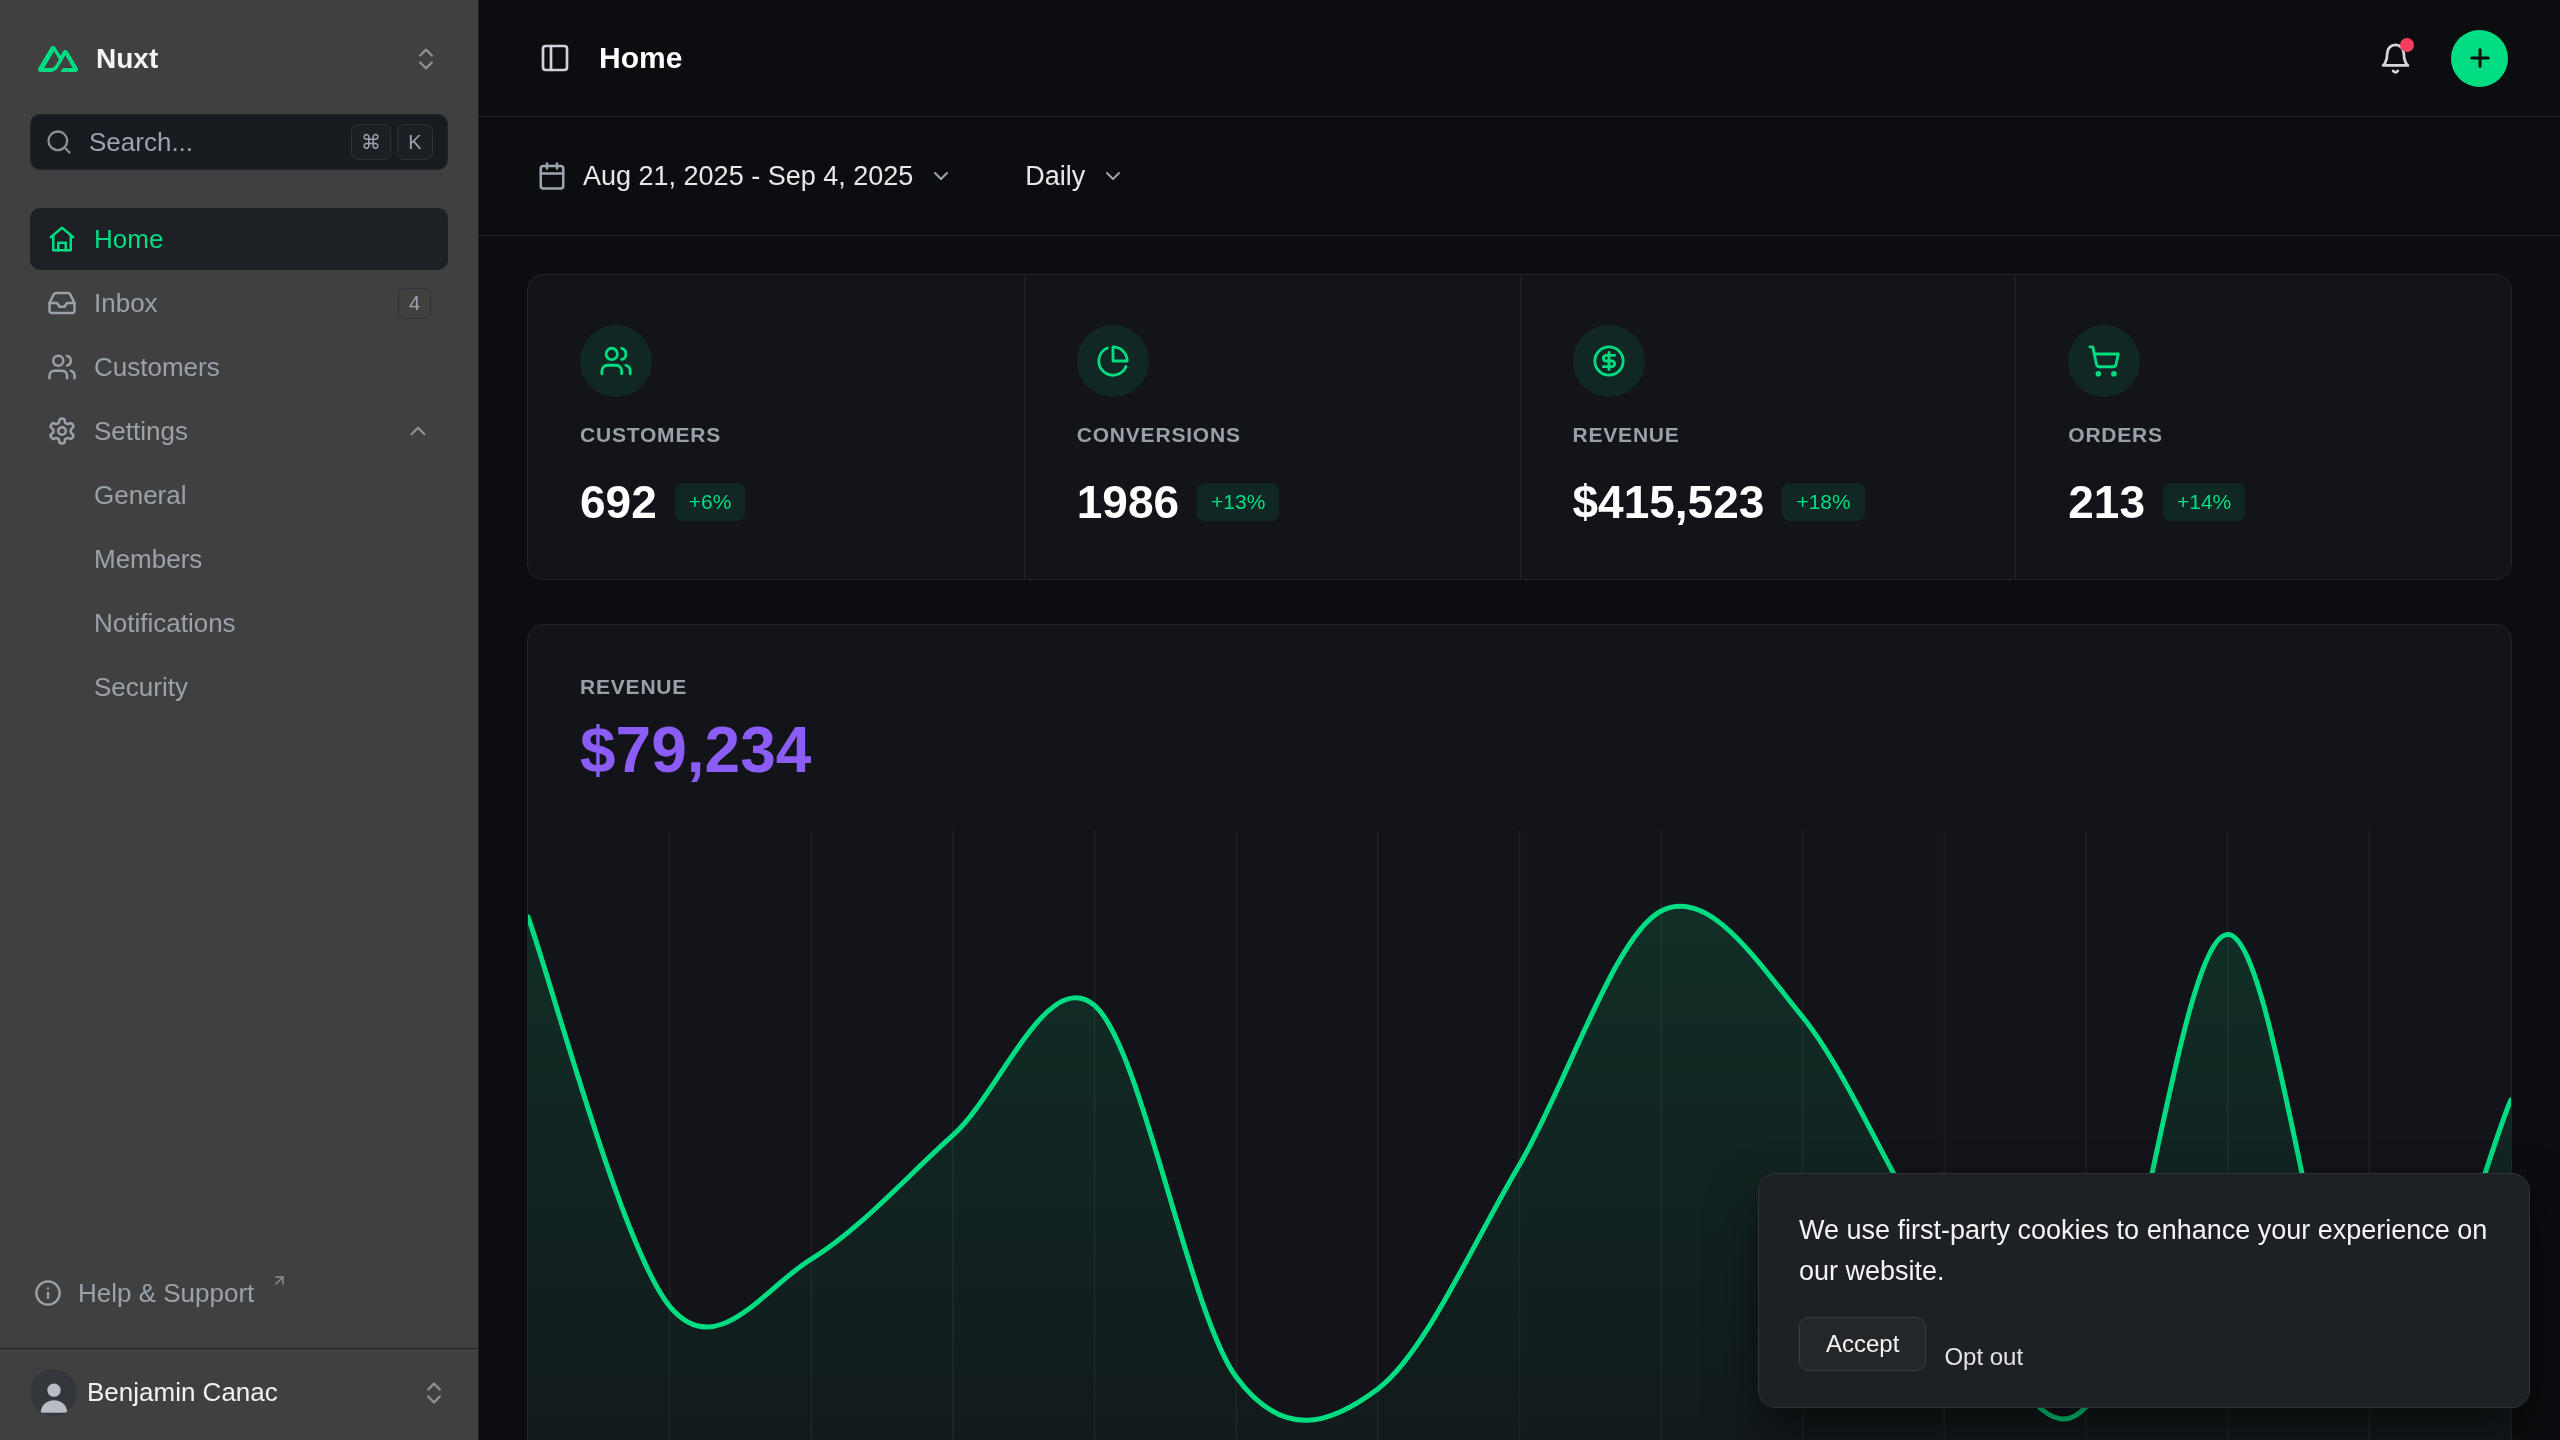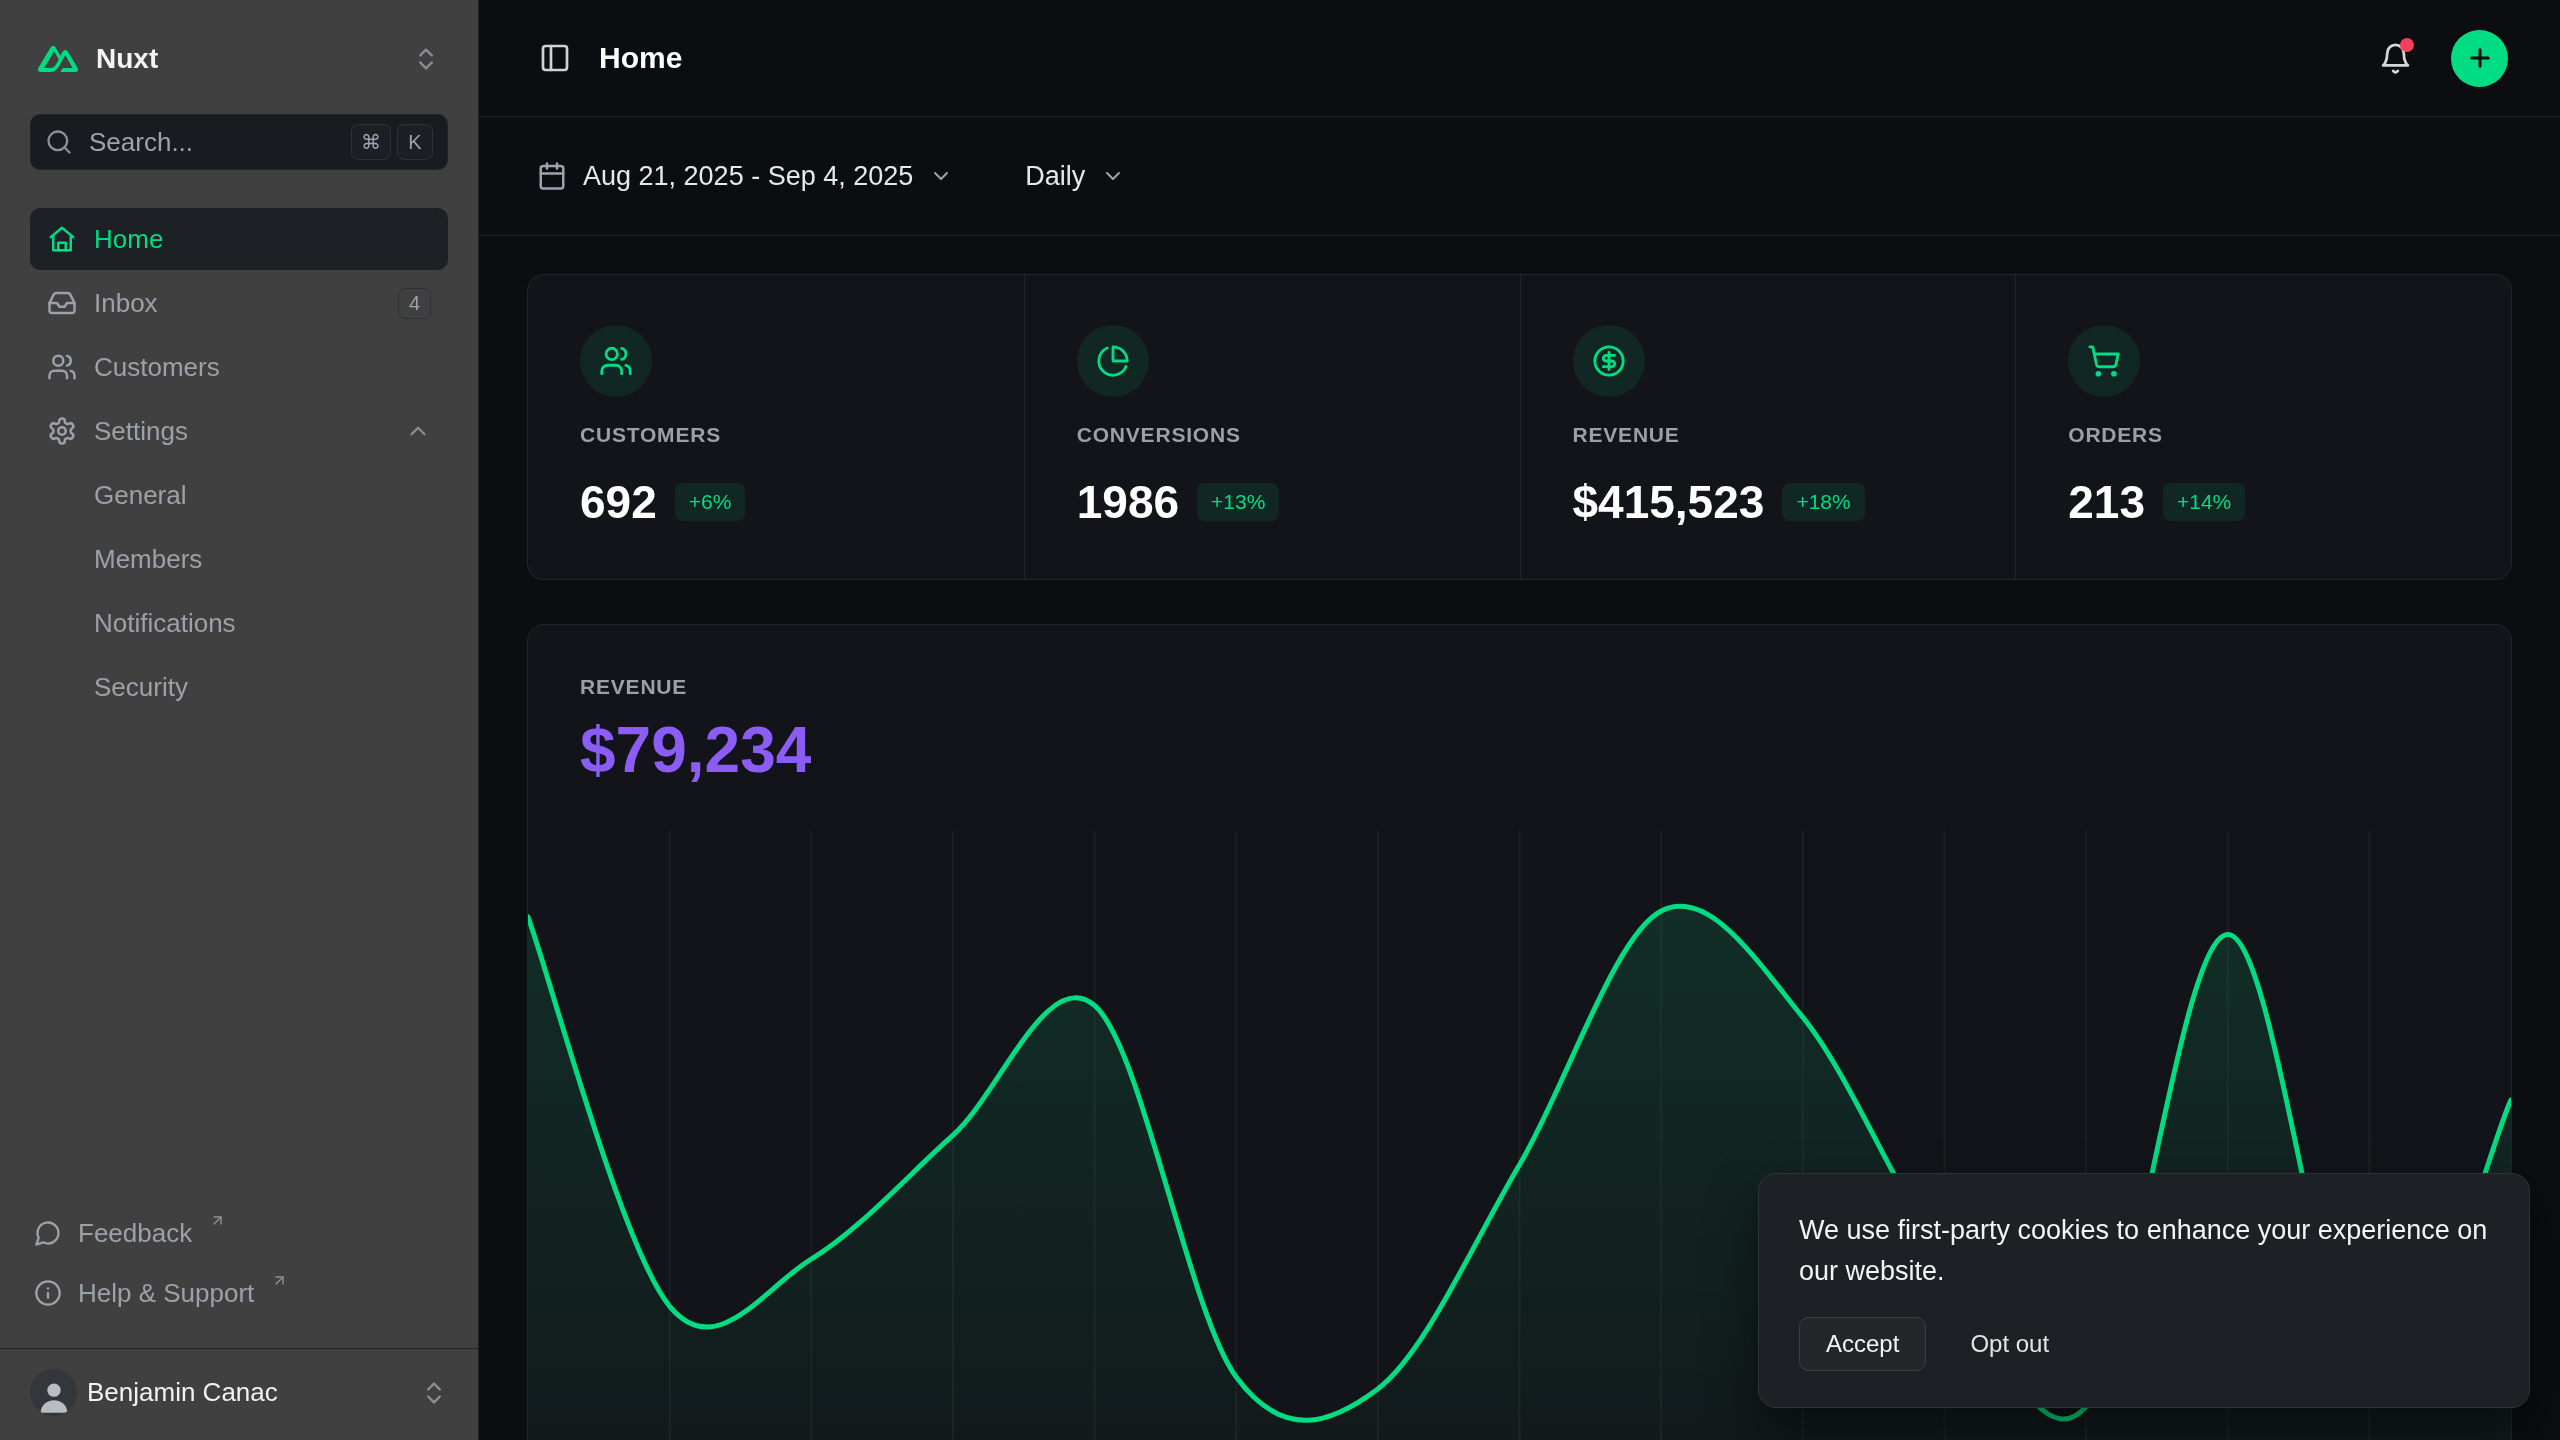--- a/index.html
+++ b/index.html
@@ -126,21 +126,21 @@
   .chart-wrap { margin-top:44px; height:760px; }
   .chart-wrap svg { width:100%; height:100%; }
 
   
   .cookie-toast {
     position:fixed; right:30px; bottom:32px; width:772px; z-index:50;
     background:#1d2024; border:1px solid #2f3338; border-radius:18px;
     padding:36px 40px; box-shadow:0 24px 48px rgba(0,0,0,0.5);
   }
   .cookie-msg { font-size:27px; line-height:1.5; color:#f4f4f5; }
-  .cookie-actions { margin-top:26px; display:flex; align-items:center; gap:44px; }
+  .cookie-actions { margin-top:26px; display:flex; align-items:flex-end; gap:18px; }
   .accept-btn {
     font-size:24px; font-weight:500; color:#f4f4f5; font-family:inherit;
     background:rgba(255,255,255,0.03); border:1px solid #3a3e44; border-radius:10px;
     padding:12px 26px; cursor:pointer;
   }
   .optout-btn { font-size:24px; font-weight:500; color:#e4e4e7; background:none; border:none; font-family:inherit; cursor:pointer; padding:0; }
 </style>
 </head>
 <body>
 
@@ -225,34 +225,20 @@
         </span>
       </div>
 
       <div class="sub-item">General</div>
       <div class="sub-item">Members</div>
       <div class="sub-item">Notifications</div>
       <div class="sub-item">Security</div>
     </nav>
 
     <div class="footer-links">
-      <div class="footer-link">
-        <span>
-          <svg width="28" height="28" viewBox="0 0 24 24" fill="none" stroke="currentColor" stroke-width="2" stroke-linecap="round" stroke-linejoin="round">
-              <path d="M7.9 20A9 9 0 1 0 4 16.1L2 22Z"></path>
-            </svg>
-        </span>
-        <span>Feedback</span>
-        <span class="ext-arrow">
-          <svg width="17" height="17" viewBox="0 0 24 24" fill="none" stroke="currentColor" stroke-width="2" stroke-linecap="round" stroke-linejoin="round">
-              <path d="M7 17 17 7"></path>
-              <path d="M7 7h10v10"></path>
-            </svg>
-        </span>
-      </div>
       <div class="footer-link">
         <span>
           <svg width="28" height="28" viewBox="0 0 24 24" fill="none" stroke="currentColor" stroke-width="2" stroke-linecap="round" stroke-linejoin="round">
               <circle cx="12" cy="12" r="10"></circle>
               <path d="M12 16v-4"></path>
               <path d="M12 8h.01"></path>
             </svg>
         </span>
         <span>Help &amp; Support</span>
         <span class="ext-arrow">

